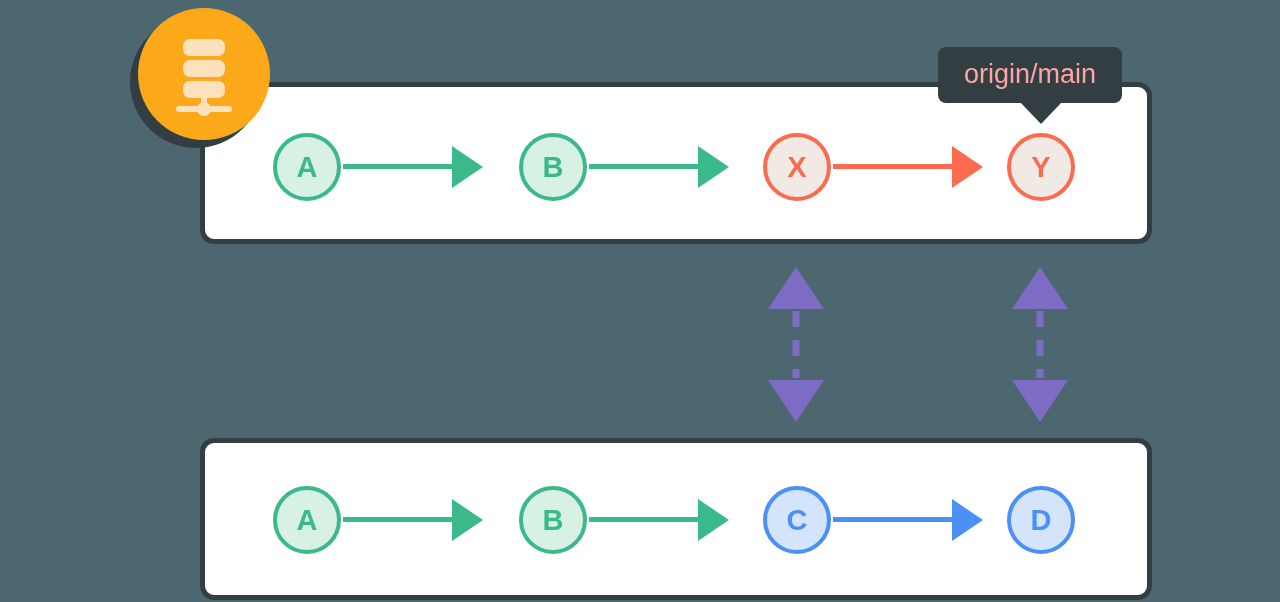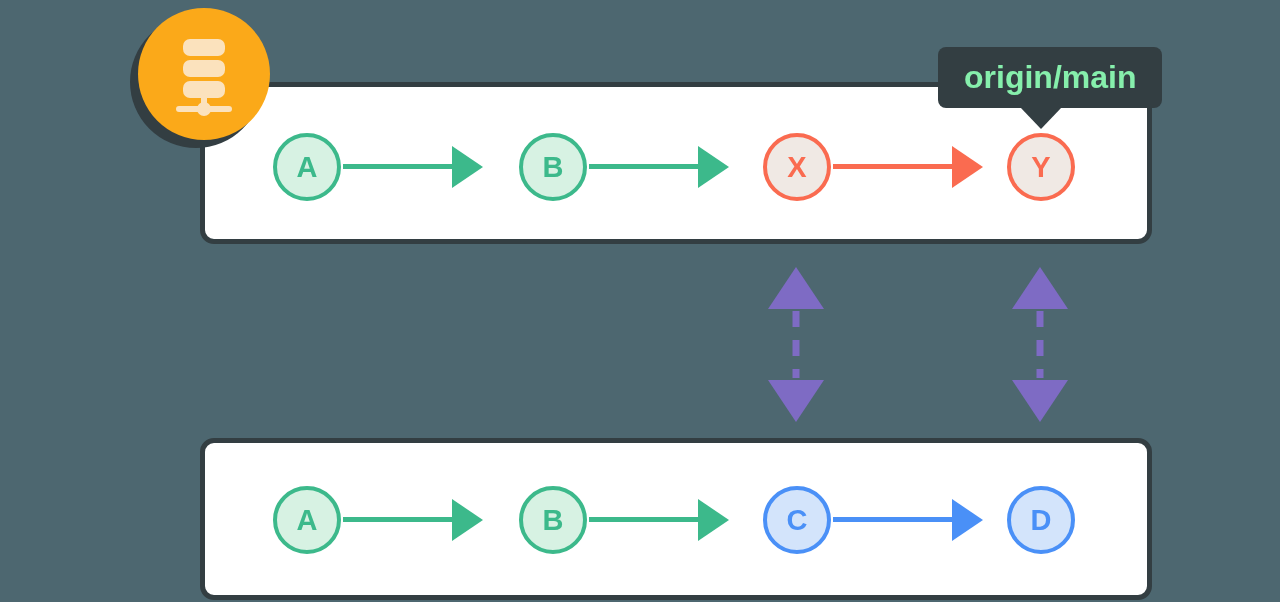--- a/index.html
+++ b/index.html
@@ -125,23 +125,23 @@
 
   
   #branch-label {
     position: absolute;
     left: 938px;
     top: 47px;
     z-index: 12;
   }
   #branch-label .bubble {
     background: #333e42;
-    color: #86efac;
-    font-size: 32px;
-    font-weight: bold;
+    color: #fca5a5;
+    font-size: 27px;
+    font-weight: normal;
     border-radius: 8px;
     padding: 14px 26px 15px 26px;
     white-space: nowrap;
     line-height: 1;
   }
   #branch-label .tail {
     position: absolute;
     left: 82px;
     top: 100%;
     margin-top: -1px;

